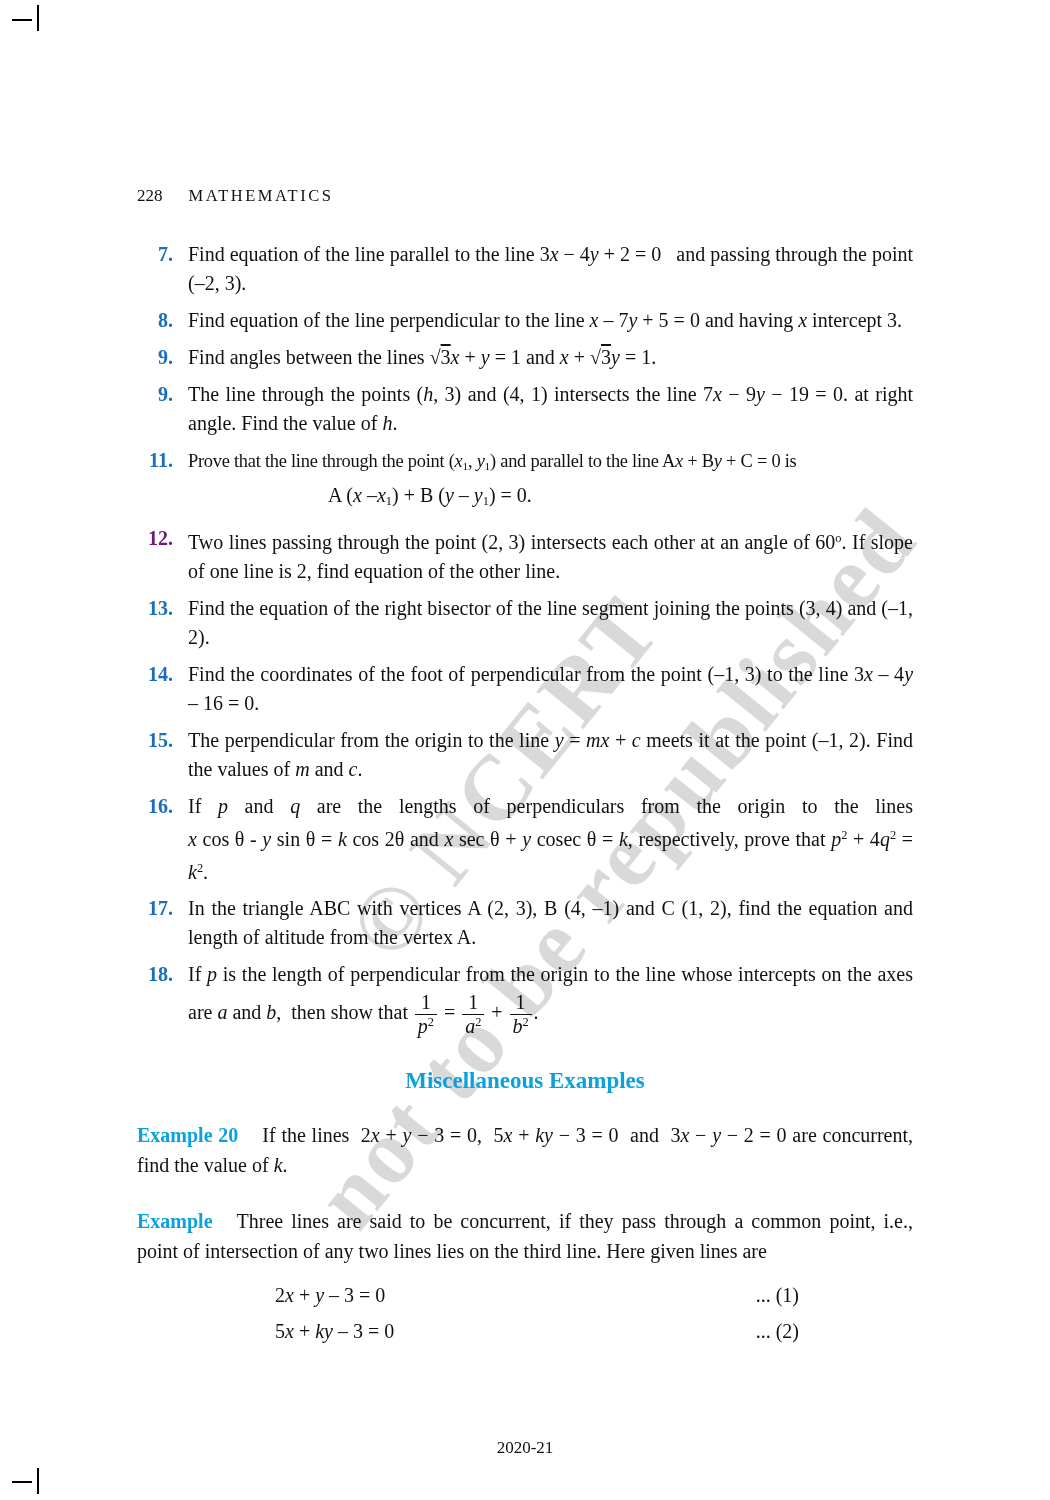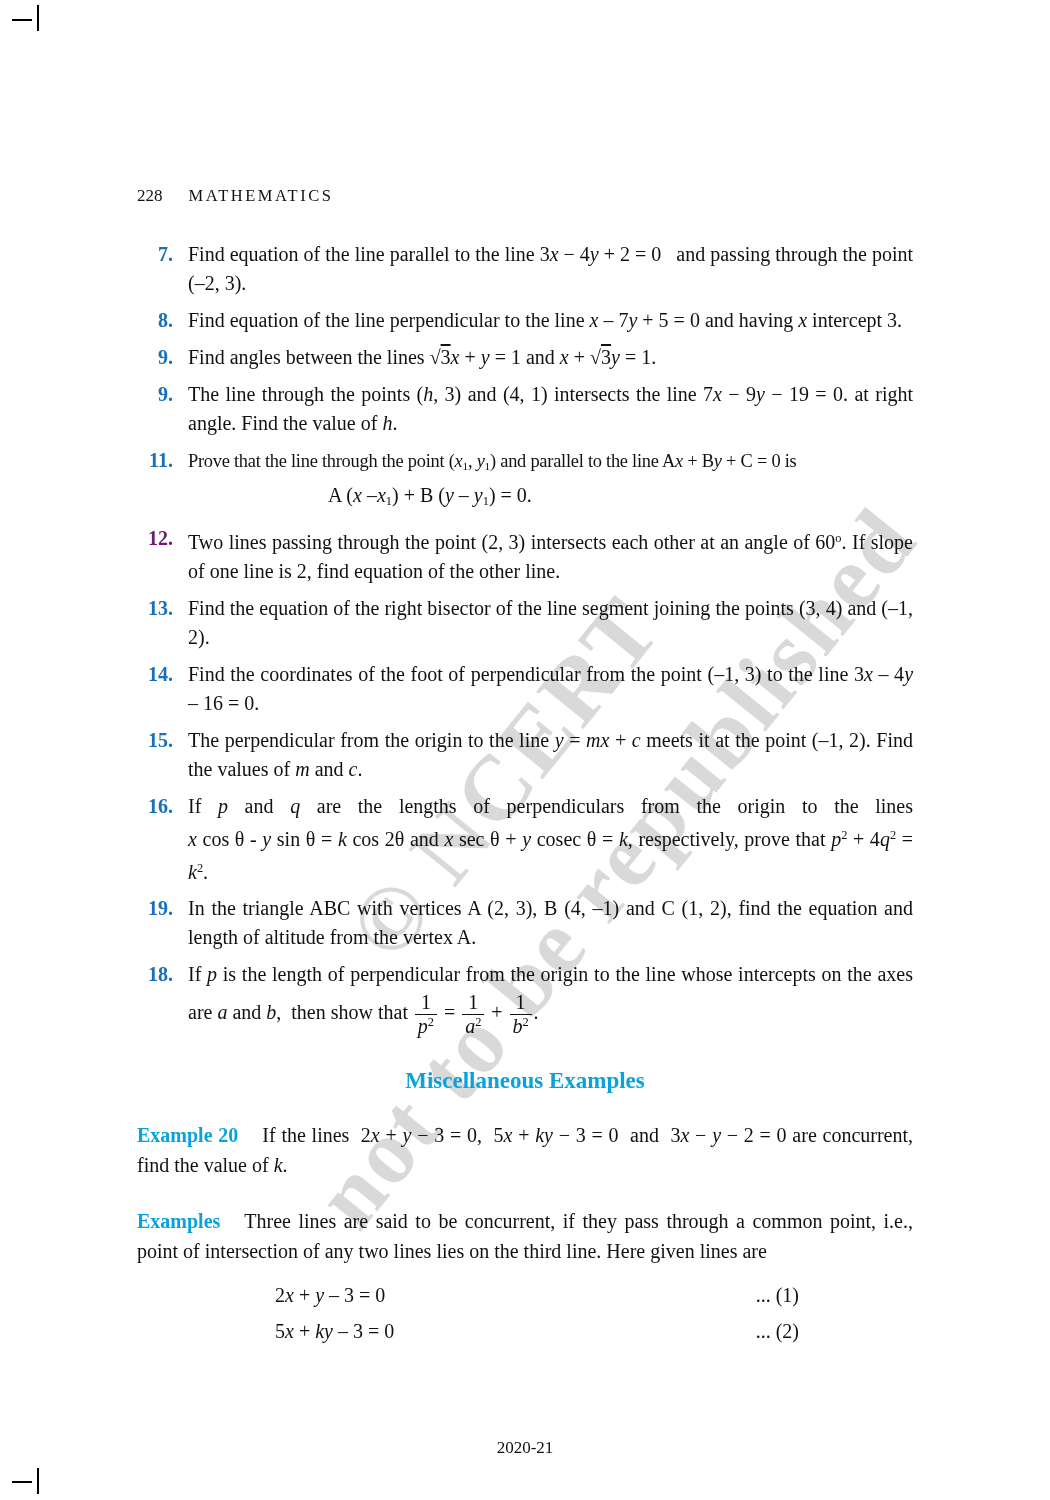--- a/index.html
+++ b/index.html
@@ -131,37 +131,37 @@
         </li>
         <li>
           <span class="p-num" style="color: rgb(26, 111, 189);">15.</span>
           <div class="p-text">The perpendicular from the origin to the line <i>y</i> = <i>mx</i> + <i>c</i> meets it at the point (–1, 2). Find the values of <i>m</i> and <i>c</i>.</div>
         </li>
         <li>
           <span class="p-num" style="color: rgb(26, 111, 189);">16.</span>
           <div class="p-text">If <i>p</i> and <i>q</i> are the lengths of perpendiculars from the origin to the lines <span class="m"><i>x</i> cos θ - <i>y</i> sin θ = <i>k</i> cos 2θ</span> and <i>x</i> sec θ + <i>y</i> cosec θ = <i>k</i>, respectively, prove that <i>p</i><sup>2</sup> + 4<i>q</i><sup>2</sup> = <i>k</i><sup>2</sup>.</div>
         </li>
         <li>
-          <span class="p-num" style="color: rgb(26, 111, 189);">19.</span>
+          <span class="p-num" style="color: rgb(26, 111, 189);">17.</span>
           <div class="p-text">In the triangle ABC with vertices A (2, 3), B (4, –1) and C (1, 2), find the equation and length of altitude from the vertex A.</div>
         </li>
         <li>
           <span class="p-num" style="color: rgb(26, 111, 189);">18.</span>
           <div class="p-text">If <i>p</i> is the length of perpendicular from the origin to the line whose intercepts on the axes are <i>a</i> and <i>b</i>,&nbsp; then show that <span class="frac"><span class="fn">1</span><span class="fd"><i>p</i><sup>2</sup></span></span> = <span class="frac"><span class="fn">1</span><span class="fd"><i>a</i><sup>2</sup></span></span> + <span class="frac"><span class="fn">1</span><span class="fd"><i>b</i><sup>2</sup></span></span>.</div>
         </li>
       </ol>
 
     <h2 class="misc-heading" style="color: rgb(10, 162, 221);">Miscellaneous Examples</h2>
 
     <p class="para">
       <span class="blue-label" style="color: rgb(10, 162, 221);">Example 20</span><span>If the lines&nbsp; <span class="m">2<i>x</i> + <i>y</i> − 3 = 0,</span>&nbsp; <span class="m">5<i>x</i> + <i>ky</i> − 3 = 0</span>&nbsp; and&nbsp; <span class="m">3<i>x</i> − <i>y</i> − 2 = 0</span> are concurrent, find the value of <i>k</i>.</span>
     </p>
 
     <p class="para">
-      <span class="blue-label" style="color: rgb(10, 162, 221);">Examples</span><span>Three lines are said to be concurrent, if they pass through a common point, i.e., point of intersection of any two lines lies on the third line. Here given lines are</span>
+      <span class="blue-label" style="color: rgb(10, 162, 221);">Example</span><span>Three lines are said to be concurrent, if they pass through a common point, i.e., point of intersection of any two lines lies on the third line. Here given lines are</span>
     </p>
 
     <div id="eqs">
         <div class="eq-row">
           <span>2<i>x</i> + <i>y</i> – 3 = 0</span>
           <span>... (1)</span>
         </div>
         <div class="eq-row">
           <span>5<i>x</i> + <i>ky</i> – 3 = 0</span>
           <span>... (2)</span>

